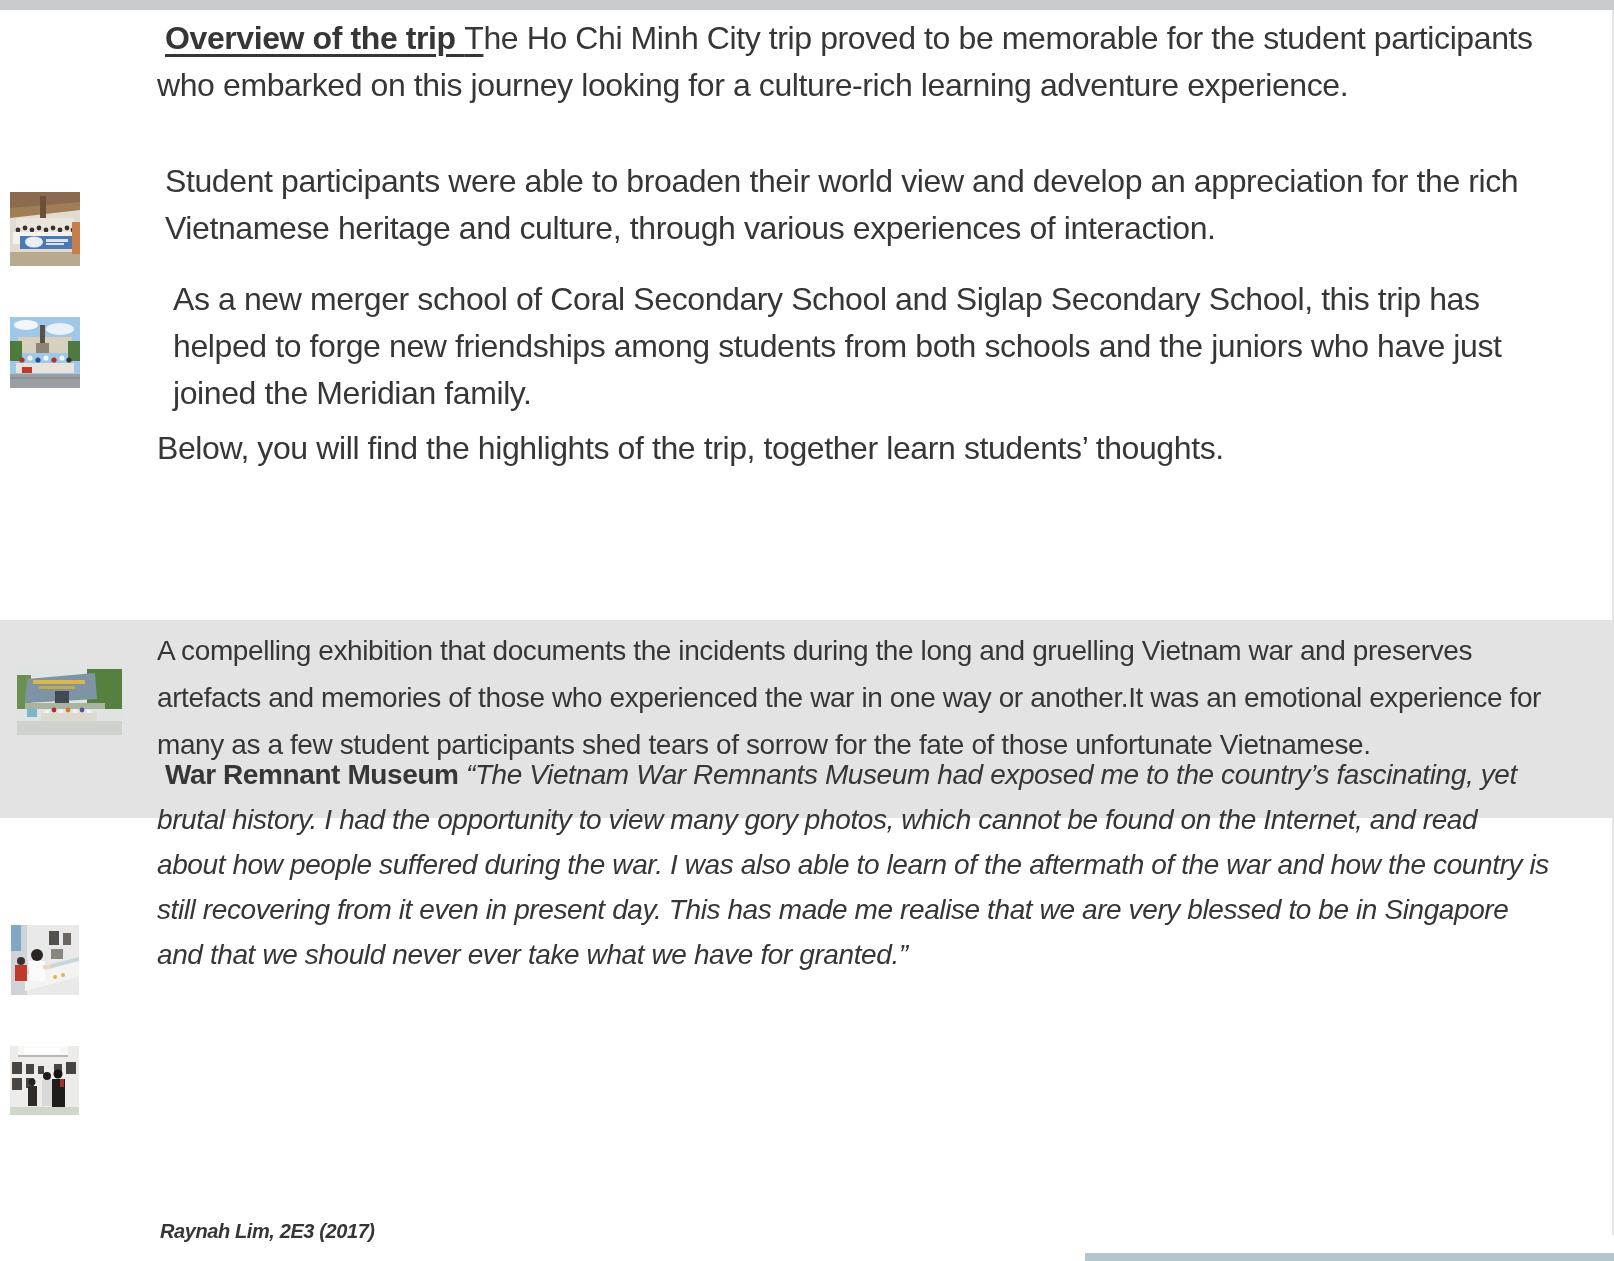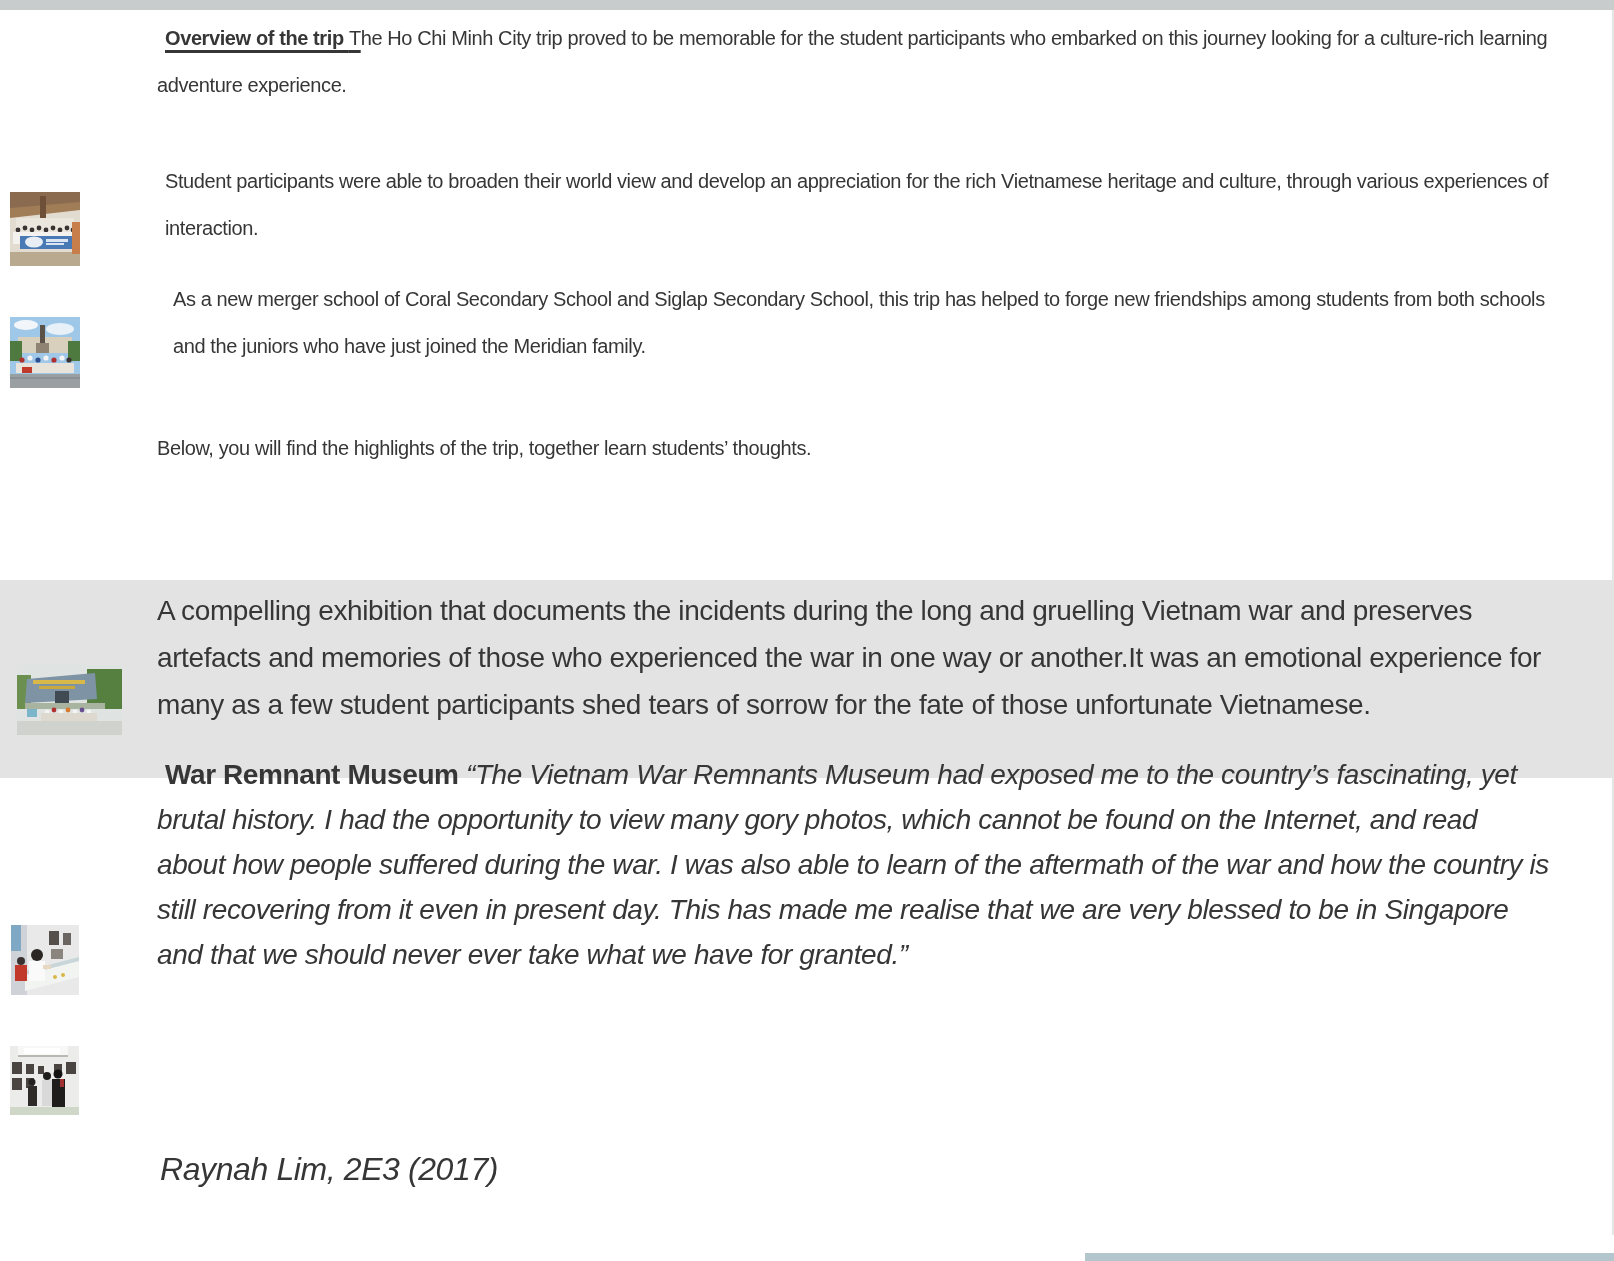--- a/index.html
+++ b/index.html
@@ -5,29 +5,29 @@
   html,body{margin:0;padding:0;}
   body{
     width:1614px;height:1261px;position:relative;overflow:hidden;
     background:#ffffff;
     font-family:"Liberation Sans","DejaVu Sans",sans-serif;
     color:#363636;
   }
   .top-bar{position:absolute;left:0;top:0;width:1614px;height:10px;background:#c9cccc;}
   .right-border{position:absolute;right:0;top:10px;width:2px;height:1225px;background:#e4e6e6;}
   .bottom-bar{position:absolute;left:1085px;bottom:0;width:529px;height:8px;background:#b3c6ce;}
-  .para{position:absolute;left:157px;width:1395px;font-size:20px;line-height:47px;letter-spacing:-0.4px;}
-  .gray-band{position:absolute;left:0;top:580px;width:1614px;height:198px;background:#e3e3e3;}
+  .para{position:absolute;left:157px;width:1395px;font-size:32px;line-height:47px;letter-spacing:-0.4px;}
+  .gray-band{position:absolute;left:0;top:620px;width:1614px;height:198px;background:#e3e3e3;}
   .gray-band .inner{position:absolute;left:157px;top:7px;width:1395px;font-size:28px;line-height:47px;letter-spacing:-0.4px;}
   .quote-para{position:absolute;left:157px;top:752px;width:1395px;font-size:28px;line-height:45px;letter-spacing:-0.4px;}
   .bold{font-weight:bold;}
   .ital{font-style:italic;}
   .uline{text-decoration:underline;text-decoration-thickness:2.5px;text-underline-offset:5px;}
   .indent{padding-left:8px;}
-  .attribution{position:absolute;left:160px;top:1147px;font-size:32px;line-height:45px;font-style:italic;letter-spacing:-0.4px;}
+  .attribution{position:absolute;left:160px;top:1209px;font-size:20px;line-height:45px;font-style:italic;letter-spacing:-0.4px;font-weight:bold;}
   .thumb{position:absolute;display:block;}
   .thumb svg{display:block;width:100%;height:100%;}
   #photo-1{left:10px;top:192px;width:70px;height:74px;}
   #photo-2{left:10px;top:317px;width:70px;height:71px;}
   #photo-3{left:17px;top:665px;width:105px;height:70px;}
   #photo-4{left:11px;top:925px;width:68px;height:70px;}
   #photo-5{left:10px;top:1046px;width:69px;height:69px;}
 </style>
 </head>
 <body>

